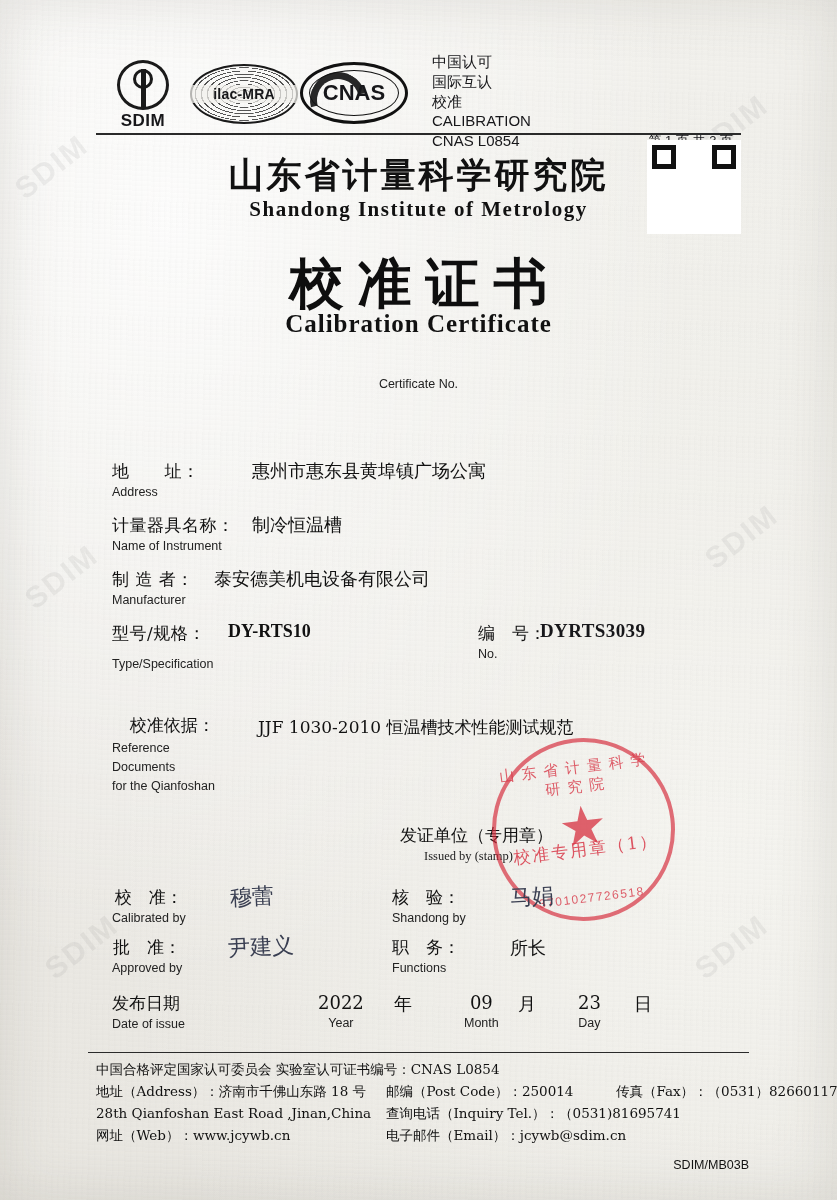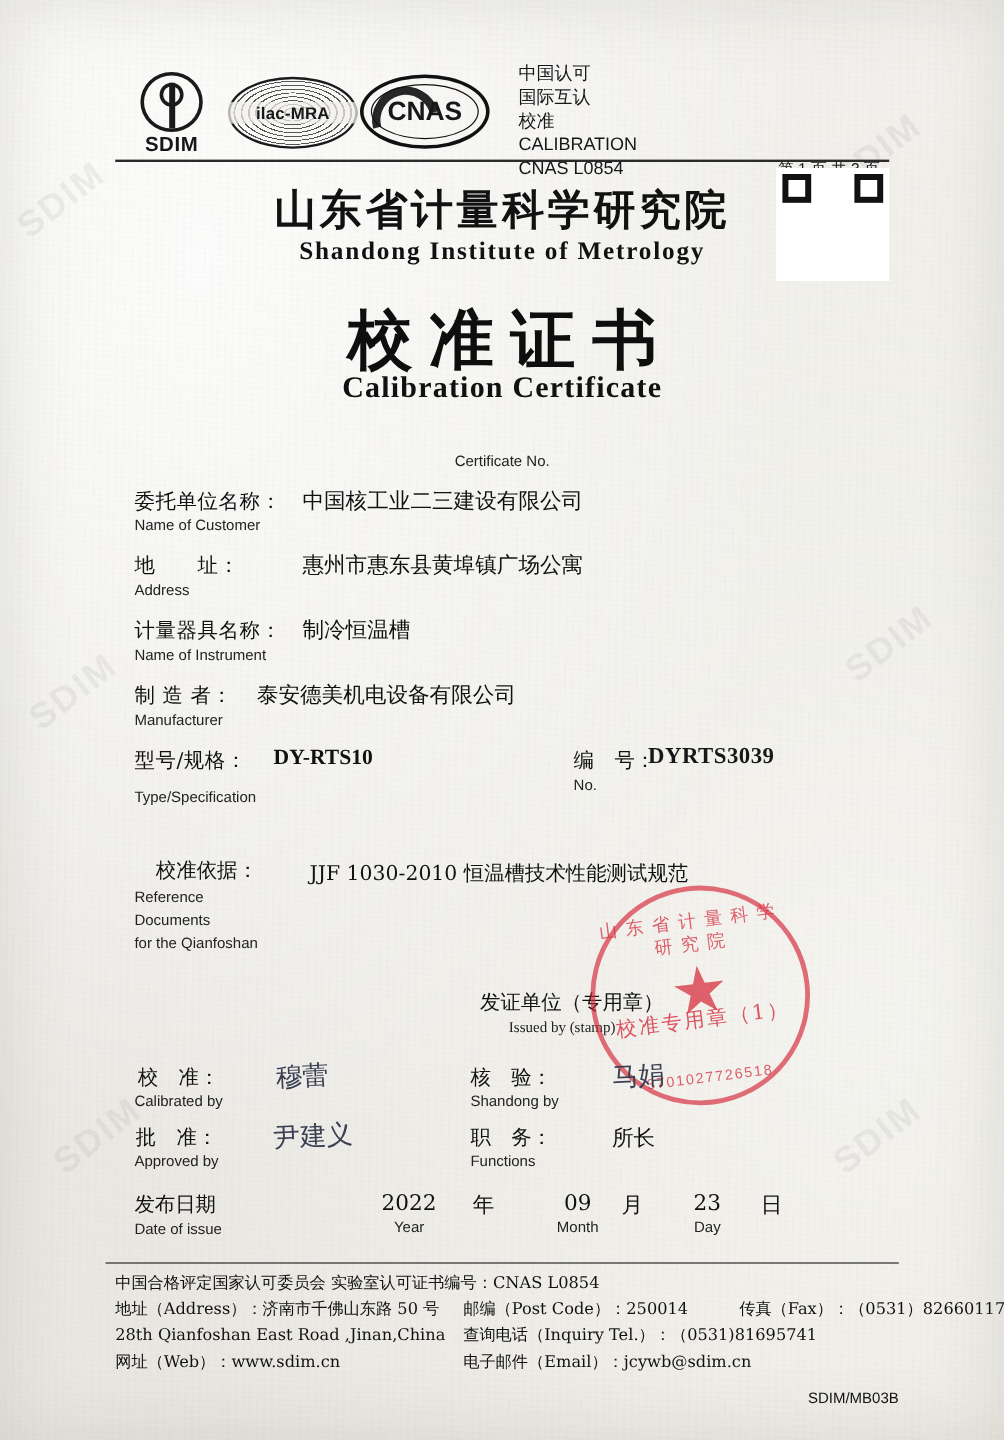--- a/index.html
+++ b/index.html
@@ -542,25 +542,20 @@
 
     <div class="inst-cn">山东省计量科学研究院</div>
     <div class="inst-en">Shandong  Institute  of  Metrology</div>
     <div class="qr"></div>
 
     <div class="title-cn">校准证书</div>
     <div class="title-en">Calibration   Certificate</div>
 
     <div class="cert-no-en">Certificate No.</div>
 
-    <div class="field" style="top:406px;">
-      <div class="lbl-cn">委托单位名称：</div>
-      <div class="lbl-en">Name of Customer</div>
-      <div class="val">中国核工业二三建设有限公司</div>
-    </div>
 
     <div class="field" style="top:460px;">
       <div class="lbl-cn">地　　址：</div>
       <div class="lbl-en">Address</div>
       <div class="val">惠州市惠东县黄埠镇广场公寓</div>
     </div>
 
     <div class="field" style="top:514px;">
       <div class="lbl-cn">计量器具名称：</div>
       <div class="lbl-en">Name of Instrument</div>
@@ -651,30 +646,30 @@
     </div>
     <div class="date-cell" style="left:634px; top:992px;">日</div>
 
     <div class="hr-bottom"></div>
 
     <div class="footer">
       <div class="ln">
         <span>中国合格评定国家认可委员会  实验室认可证书编号：CNAS L0854</span>
       </div>
       <div class="ln">
-        <span>地址（Address）：济南市千佛山东路 50 号</span>
+        <span>地址（Address）：济南市千佛山东路 18 号</span>
         <span class="col2">邮编（Post Code）：250014</span>
         <span class="col3">传真（Fax）：（0531）82660117</span>
       </div>
       <div class="ln">
         <span>28th Qianfoshan East Road ,Jinan,China</span>
         <span class="col2">查询电话（Inquiry Tel.）：（0531)81695741</span>
       </div>
       <div class="ln">
-        <span>网址（Web）：www.sdim.cn</span>
+        <span>网址（Web）：www.jcywb.cn</span>
         <span class="col2">电子邮件（Email）：jcywb@sdim.cn</span>
       </div>
     </div>
     <div class="footer-code">SDIM/MB03B</div>
   </div>
 
   <div class="edge-shadow"></div>
 </div>
 
 </body></html>

